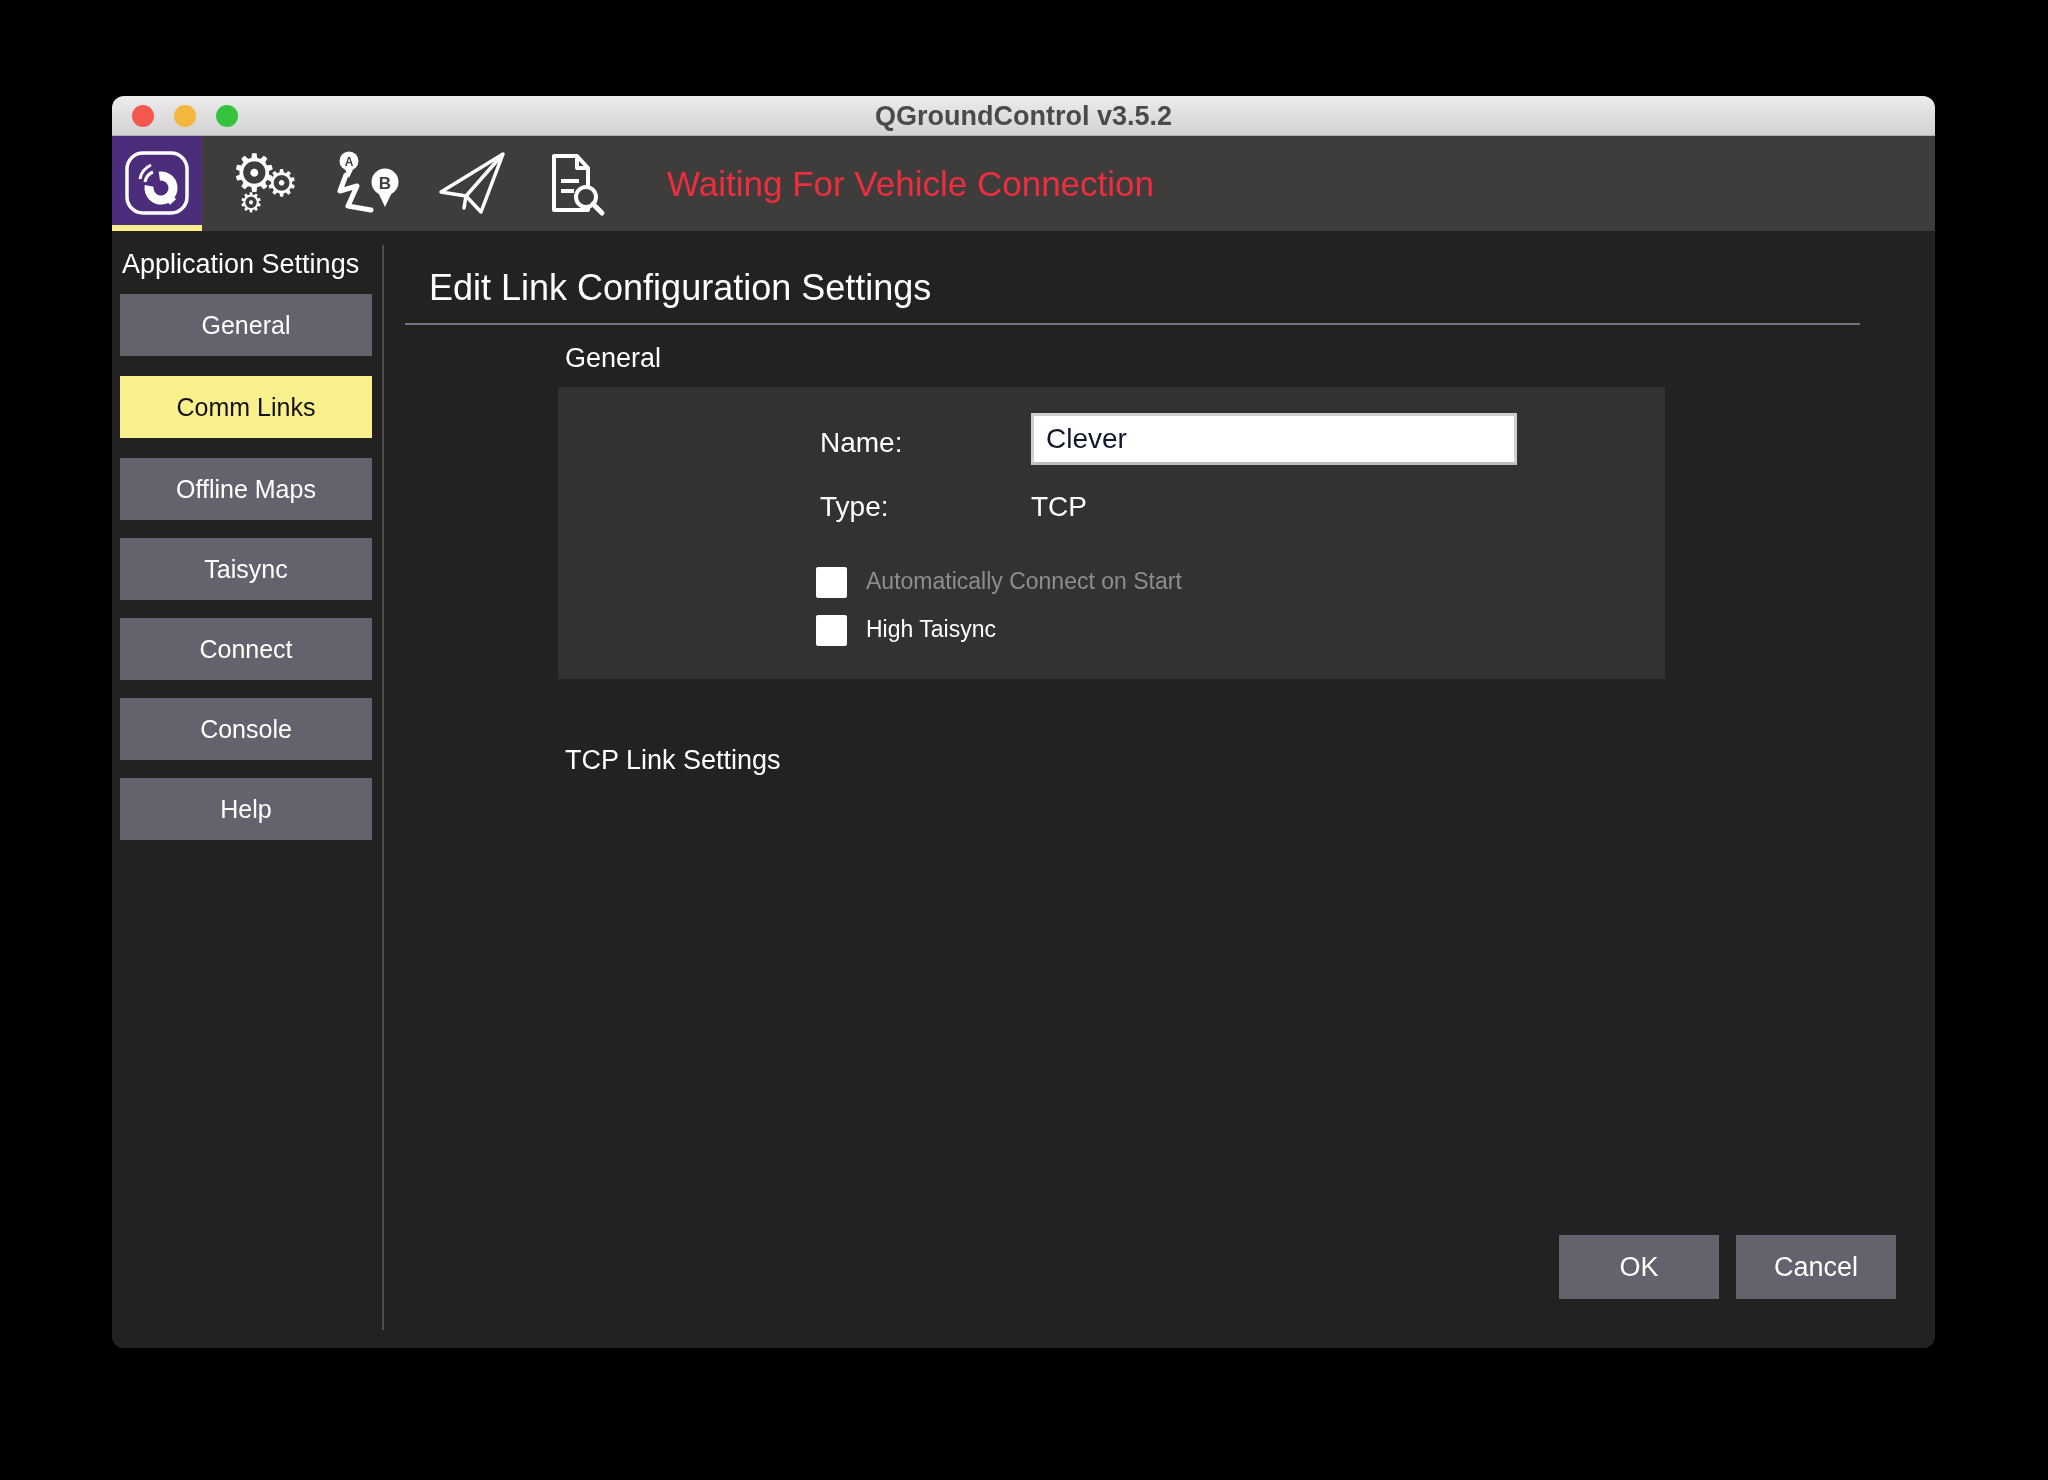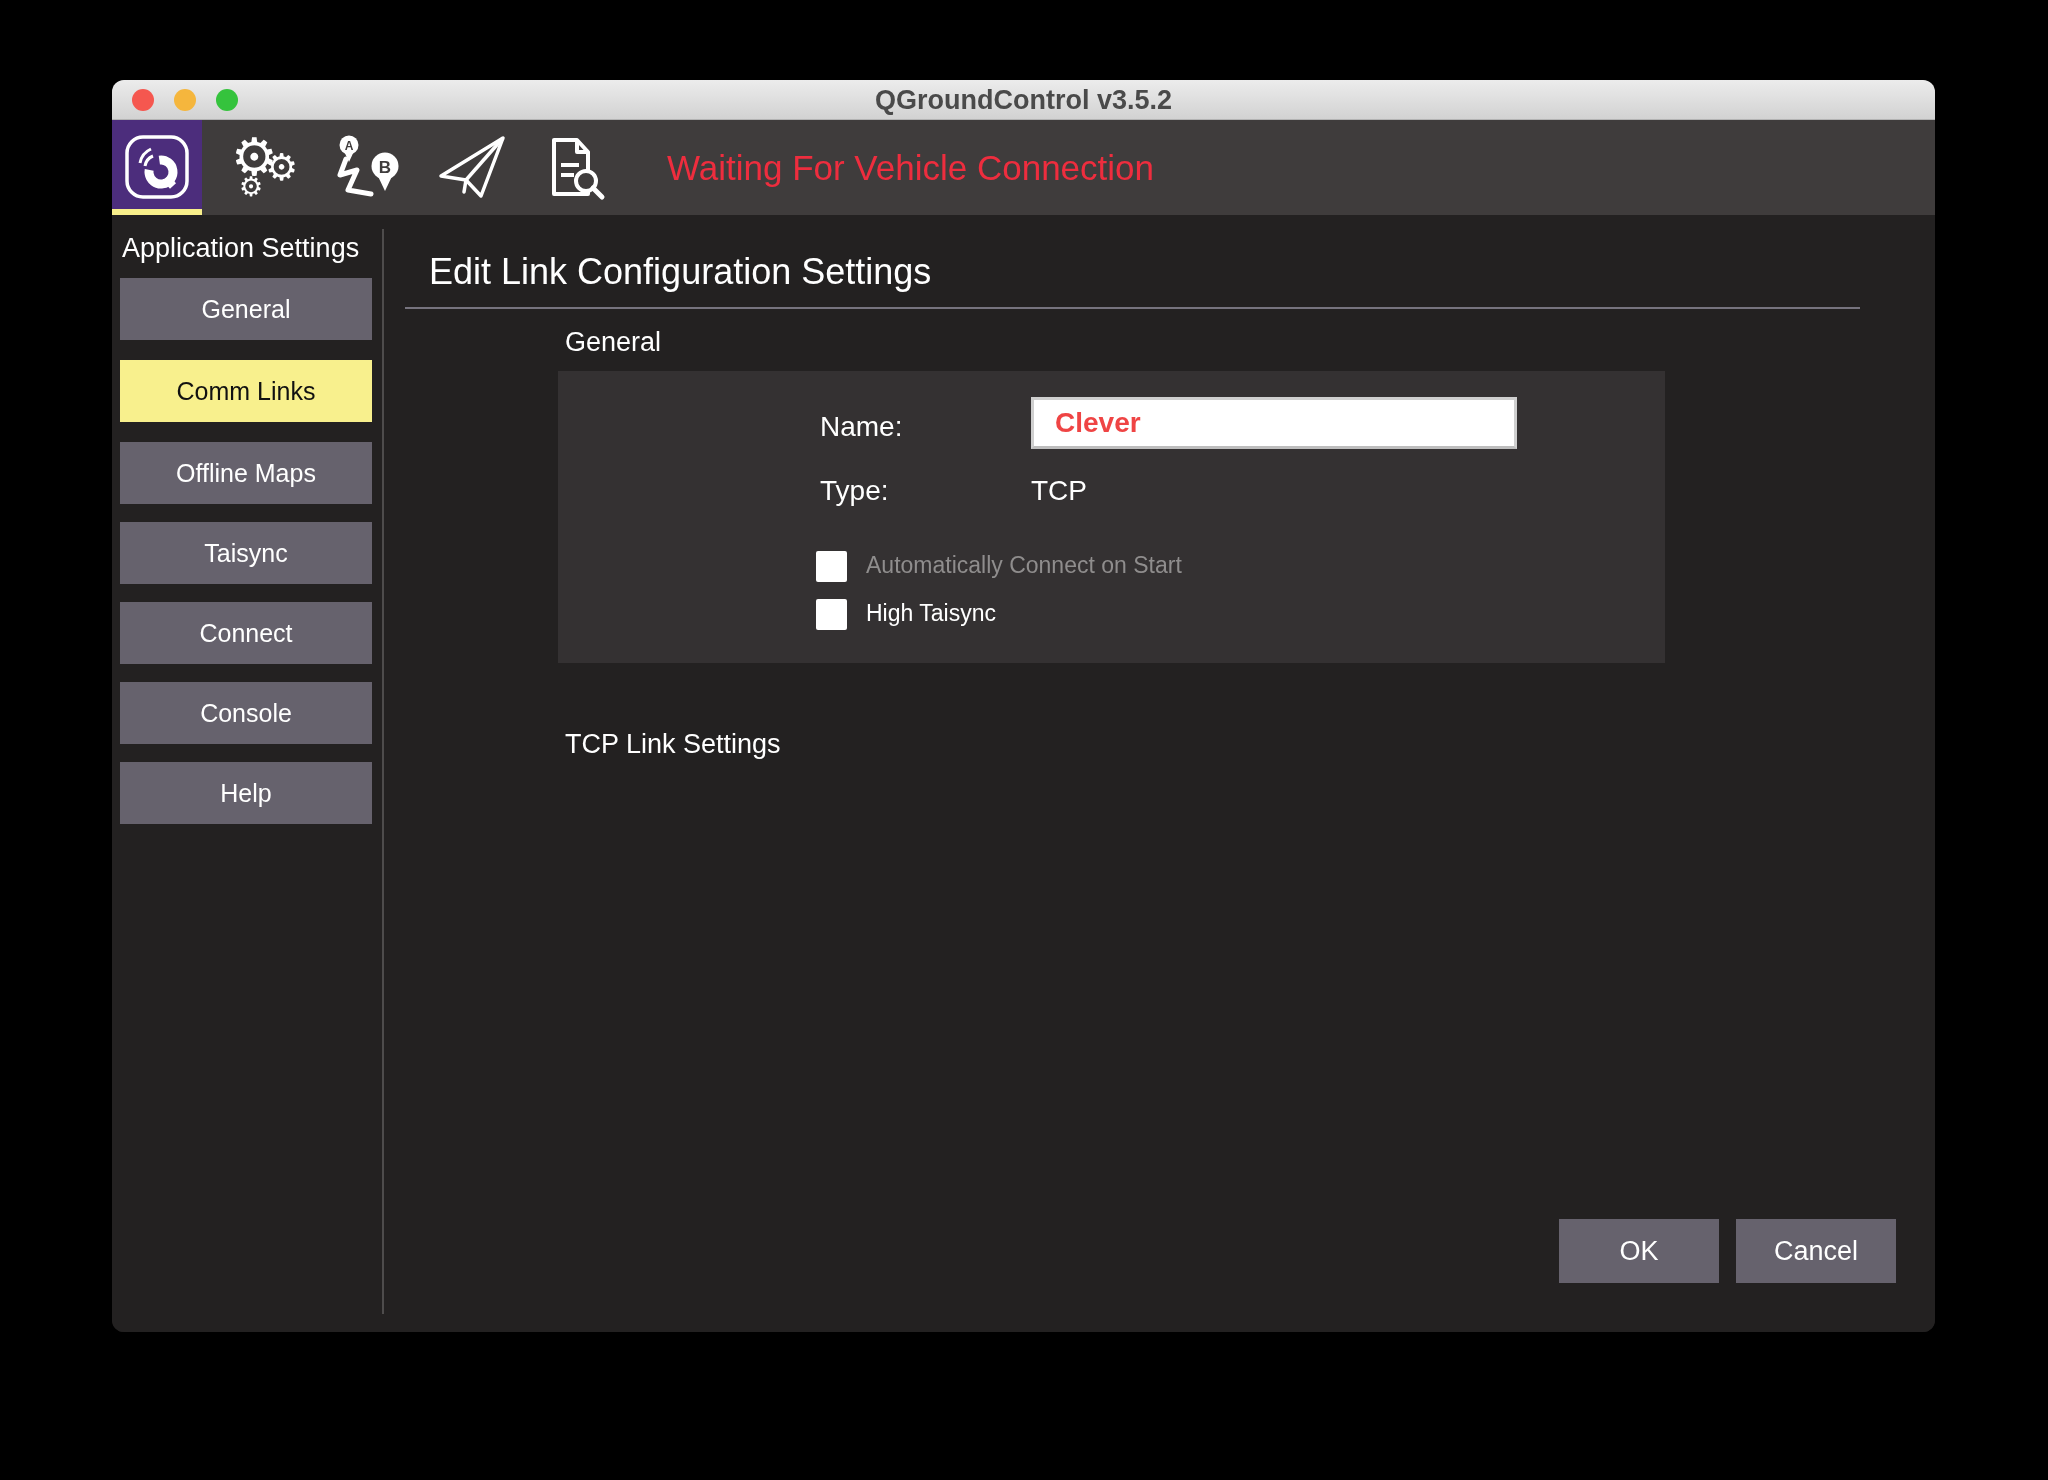--- a/index.html
+++ b/index.html
@@ -1,21 +1,21 @@
 <!DOCTYPE html>
 <html><head>
 <meta charset="utf-8">
 <style>
   * { margin: 0; padding: 0; box-sizing: border-box; }
   html, body { width: 2048px; height: 1480px; background: #000; font-family: "Liberation Sans", sans-serif; }
   .stage { position: relative; width: 2048px; height: 1480px; background: #000; overflow: hidden; }
 
   
   .window {
-    position: absolute; left: 112px; top: 80px; width: 1823px; height: 1252px;
+    position: absolute; left: 112px; top: 96px; width: 1823px; height: 1252px;
     border-radius: 12px; overflow: hidden; background: #232121;
     box-shadow: 0 28px 70px rgba(0,0,0,0.75);
   }
 
   
   .titlebar {
     position: absolute; left: 0; top: 0; width: 100%; height: 40px;
     background: linear-gradient(#ececec, #d2d2d2);
     border-bottom: 1px solid #b3b3b3;
   }
@@ -82,23 +82,23 @@
 
   .panel { position: absolute; left: 446px; width: 1107px; background: #343132; }
   .panel.general { top: 156px; height: 292px; }
   .panel.tcp     { top: 558px; height: 184px; }
 
   .form-label { position: absolute; left: 262px; font-size: 28px; color: #ffffff; white-space: nowrap; }
   .form-value { position: absolute; left: 473px; font-size: 28px; color: #ffffff; }
 
   .text-input {
     position: absolute; left: 473px; height: 52px;
-    background: #ffffff; color: #ef4444; font-size: 28px;
+    background: #ffffff; color: #0f172a; font-size: 28px;
     border: 3px solid #cfcfcf; border-bottom-color: #bdbdbd;
-    padding: 0 21px; outline: none; font-family: "Liberation Sans", sans-serif; font-weight: bold;
+    padding: 0 12px; outline: none; font-family: "Liberation Sans", sans-serif;
   }
   .input-name { top: 26px;  width: 486px; }
   .input-host { top: 32px;  width: 486px; }
   .input-port { top: 100px; width: 194px; }
 
   .checkbox {
     position: absolute; left: 258px; width: 31px; height: 31px;
     background: #ffffff; border-radius: 2px; cursor: pointer;
   }
   .check-label { position: absolute; left: 308px; font-size: 23px; }

